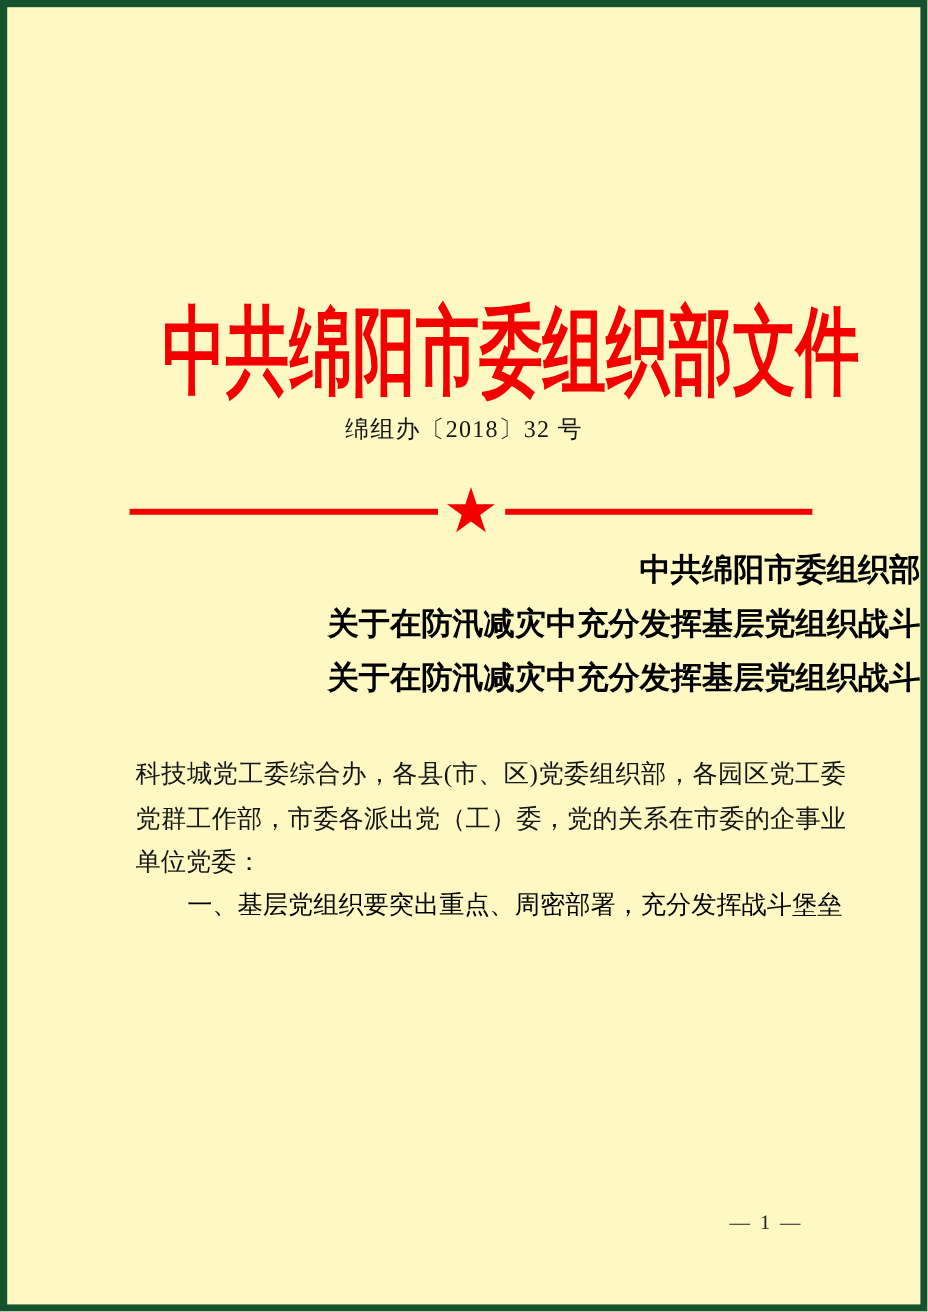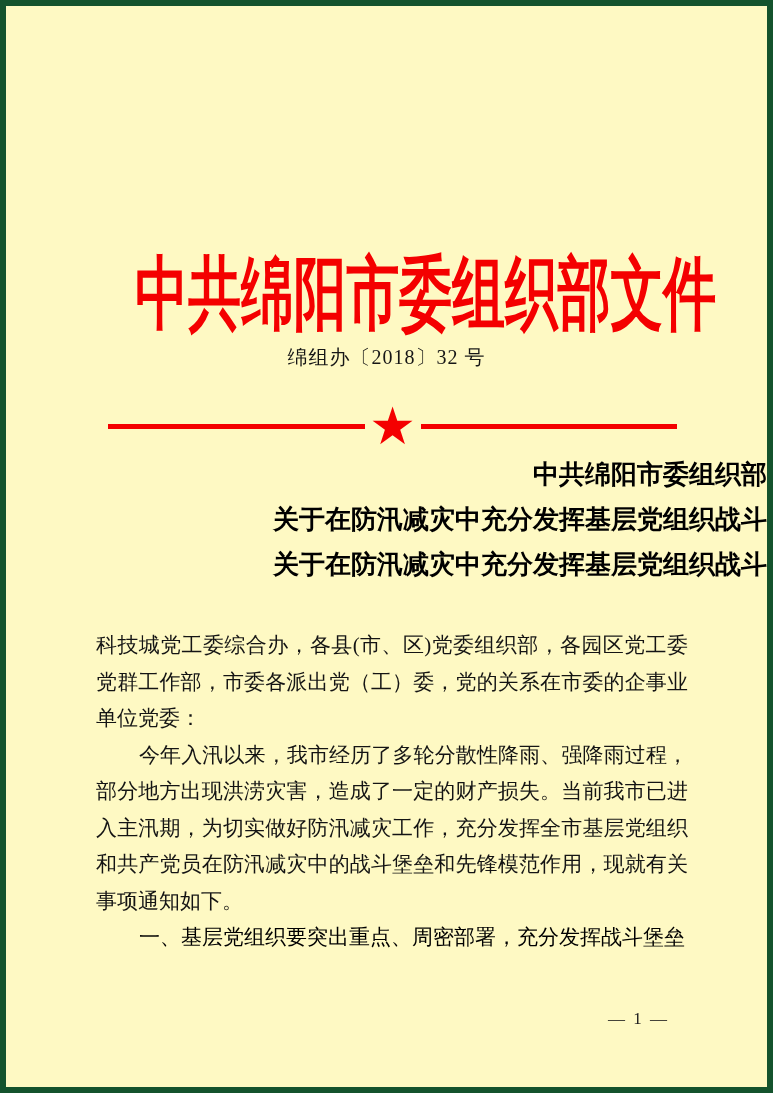--- a/index.html
+++ b/index.html
@@ -80,21 +80,21 @@
     font-weight: bold;
     font-size: 26px;
     line-height: 45px;
     color: #000000;
     font-family: "Liberation Serif", serif;
   }
   
   .body-text {
     position: absolute;
     top: 621px;
-    left: 90px;
+    left: 107px;
     width: 592px;
     font-size: 21px;
     line-height: 36.5px;
     text-align: justify;
     color: #141414;
   }
   .body-text p {
     margin: 0;
   }
   .p-indent {
@@ -132,19 +132,18 @@
   </div>
 
   <div class="doc-title">
     <div>中共绵阳市委组织部</div>
     <div>关于在防汛减灾中充分发挥基层党组织战斗</div>
     <div>关于在防汛减灾中充分发挥基层党组织战斗</div>
   </div>
 
   <div class="body-text">
     <p>科技城党工委综合办，各县(市、区)党委组织部，各园区党工委党群工作部，市委各派出党（工）委，党的关系在市委的企事业单位党委：</p>
-    <p class="p-indent">今年入汛以来，我市经历了多轮分散性降雨、强降雨过程，部分地方出现洪涝灾害，造成了一定的财产损失。当前我市已进入主汛期，为切实做好防汛减灾工作，充分发挥全市基层党组织和共产党员在防汛减灾中的战斗堡垒和先锋模范作用，现就有关事项通知如下。</p>
     <p class="p-indent p-bold">一、基层党组织要突出重点、周密部署，充分发挥战斗堡垒</p>
   </div>
 
   <div class="page-number">— 1 —</div>
 
 </div>
 
 </body></html>

